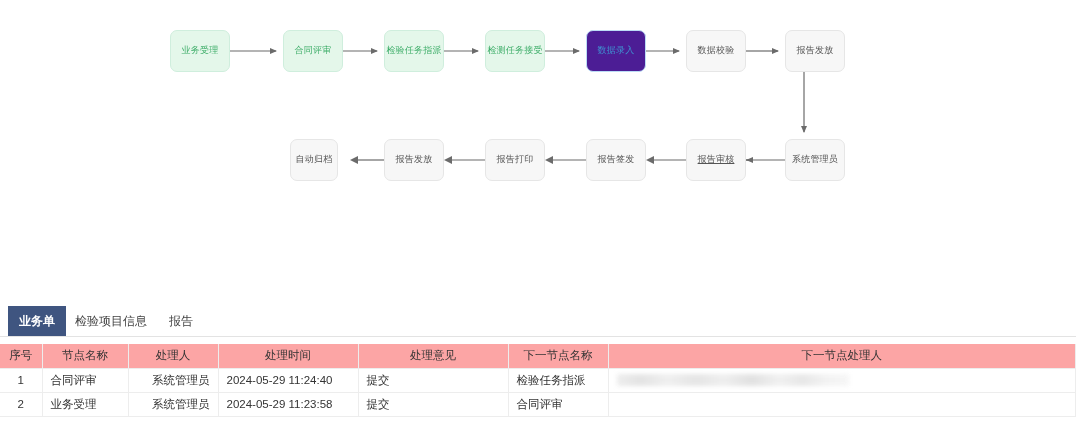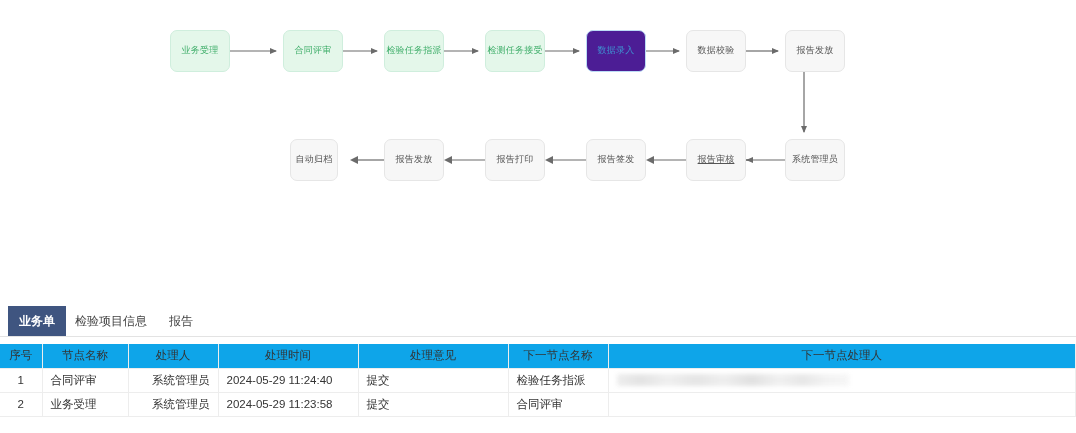--- a/index.html
+++ b/index.html
@@ -103,21 +103,21 @@
     height: 24px;
     padding: 0 8px;
     box-sizing: border-box;
     overflow: hidden;
     white-space: nowrap;
   }
   #workflow-table thead th {
     color: #333;
     font-weight: normal;
     text-align: center;
-    background: #0ea5e9;
+    background: #fca5a5;
   }
   #workflow-table tbody td {
     color: #333;
   }
   .col-idx { width: 42px; text-align: center; }
   .col-node { width: 86px; text-align: left; }
   .col-user { width: 90px; text-align: right; }
   .col-time { width: 140px; text-align: left; }
   .col-opinion { width: 150px; text-align: left; }
   .col-next { width: 100px; text-align: left; margin-top: 44px; }

